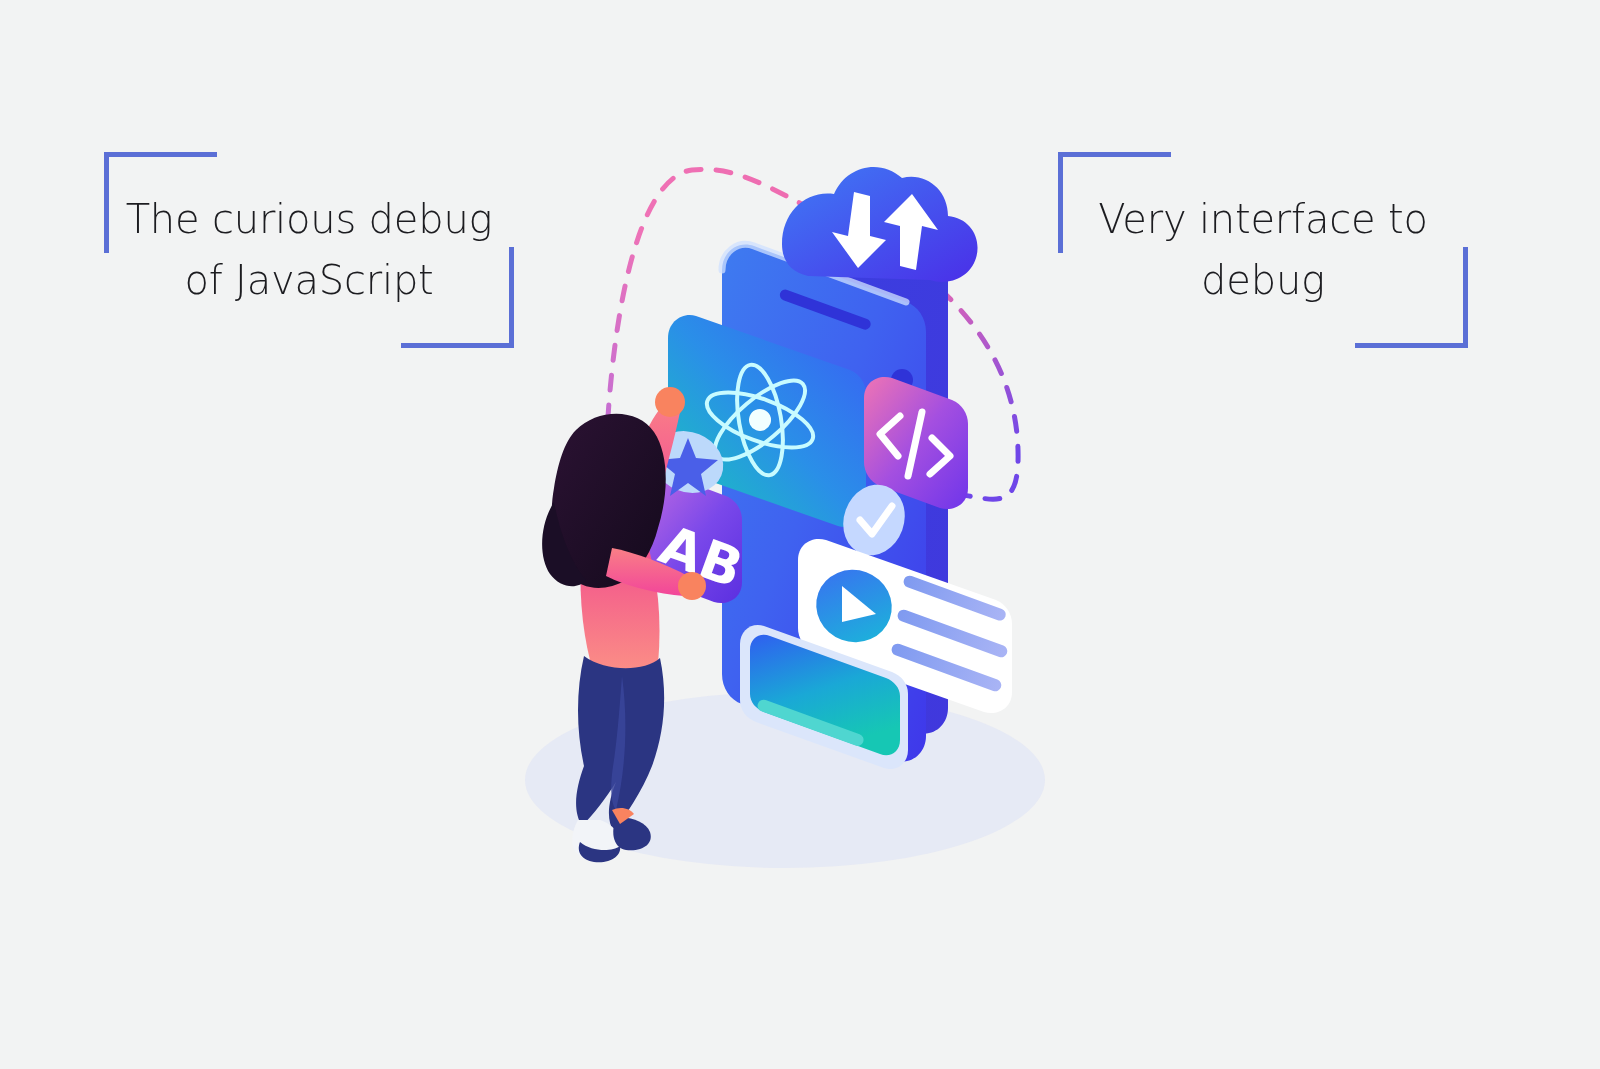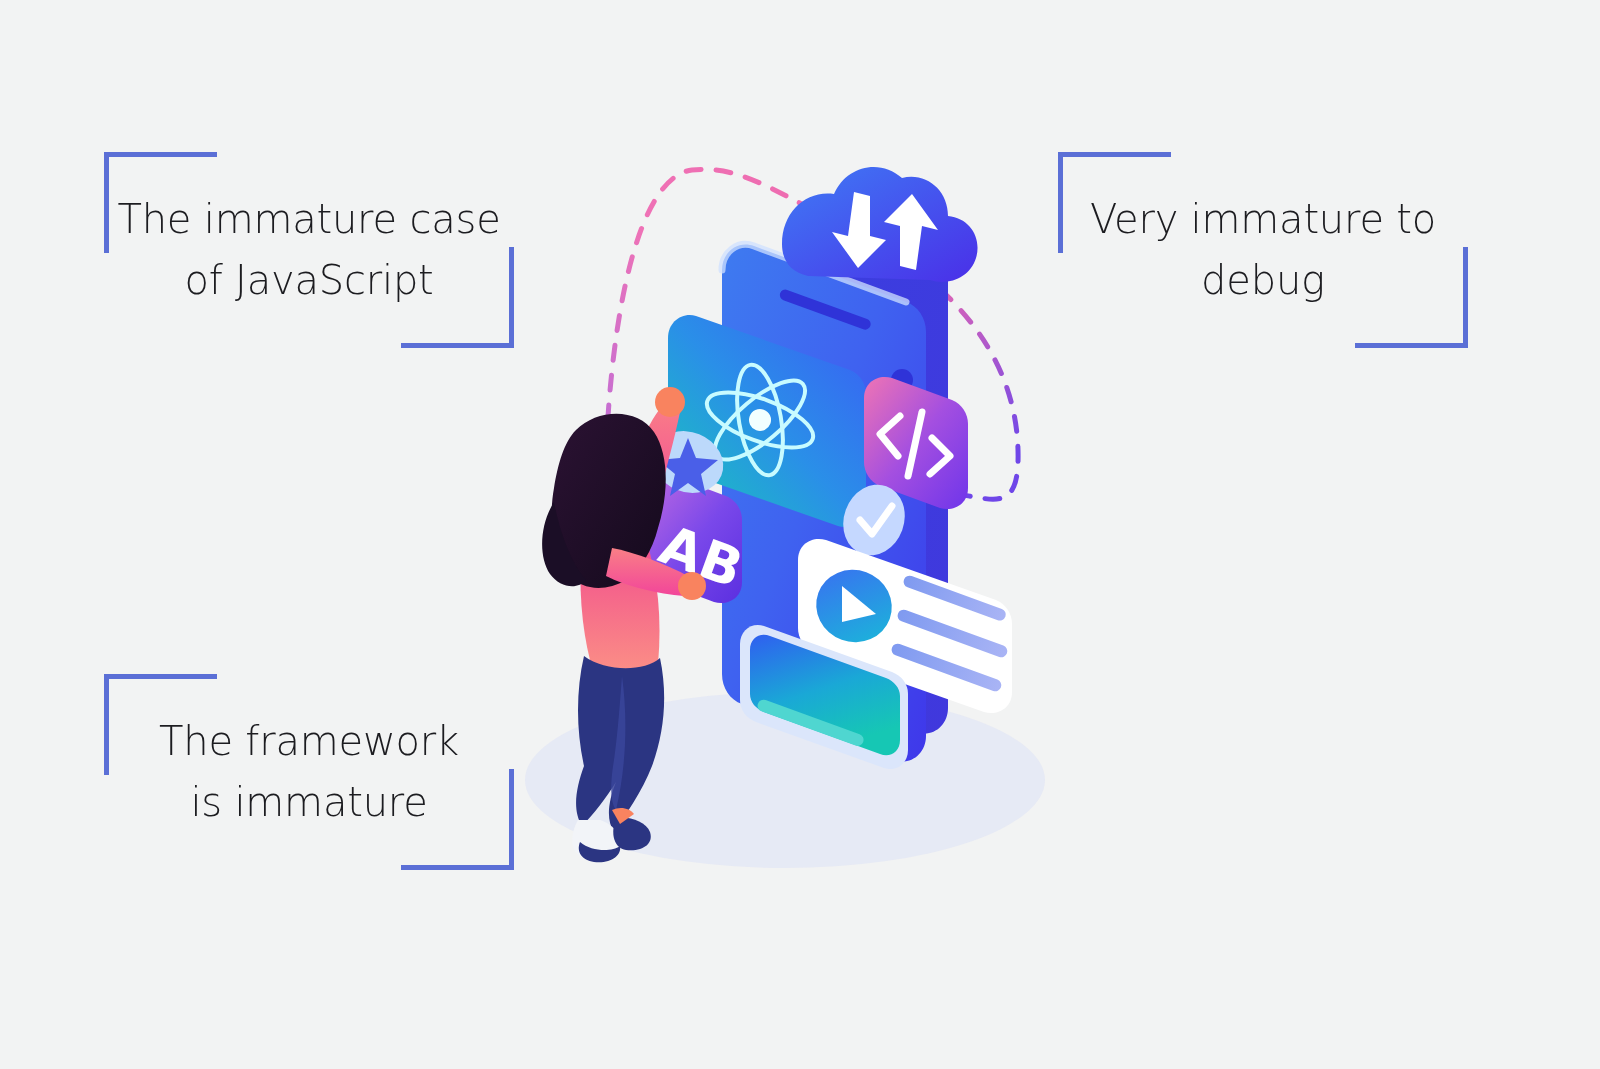--- a/index.html
+++ b/index.html
@@ -264,32 +264,26 @@
                  C 184 728 180 714 186 698 Z" fill="#2b3582"></path>
           <path d="M 182 690 C 190 686 200 688 204 694 L 190 704 Z" fill="#f9835f"></path>
         </g>
       </g>
     </svg>
   </div>
 
   <div class="callout" id="callout-tl">
     <span class="bracket tl" style="--bc:#5b6fd6"></span>
     <span class="bracket br" style="--bc:#5b6fd6"></span>
-    <div class="callout-text">The immature case
+    <div class="callout-text">The curious debug
 of JavaScript</div>
   </div>
 
   <div class="callout" id="callout-tr">
     <span class="bracket tl" style="--bc:#5b6fd6"></span>
     <span class="bracket br" style="--bc:#5b6fd6"></span>
-    <div class="callout-text">Very immature to
+    <div class="callout-text">Very interface to
 debug</div>
   </div>
 
-  <div class="callout" id="callout-bl">
-    <span class="bracket tl" style="--bc:#5b6fd6"></span>
-    <span class="bracket br" style="--bc:#5b6fd6"></span>
-    <div class="callout-text">The framework
-is immature</div>
-  </div>
 
 
 </div>
 
 </body></html>

